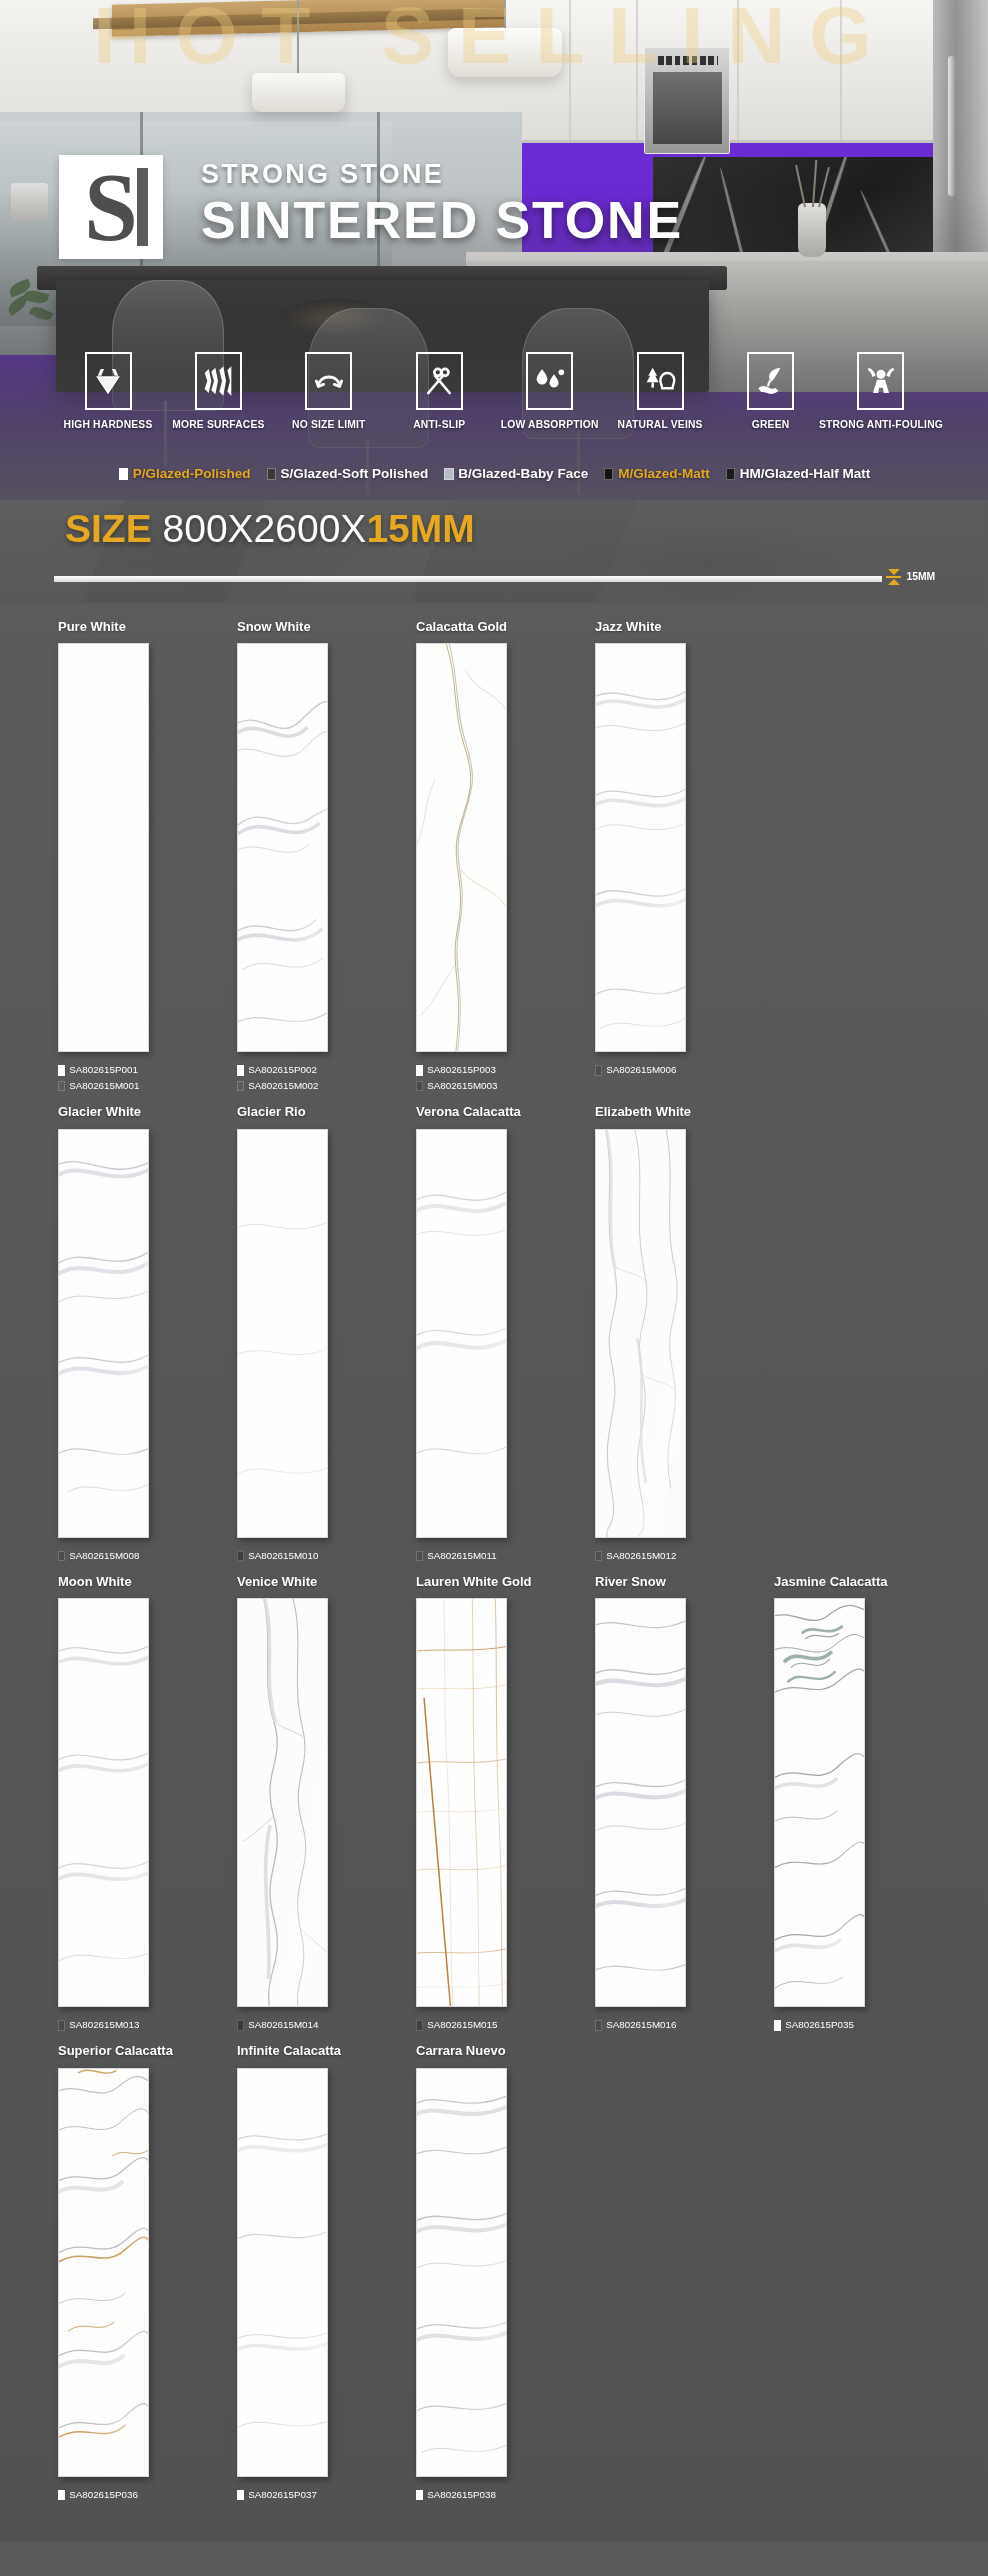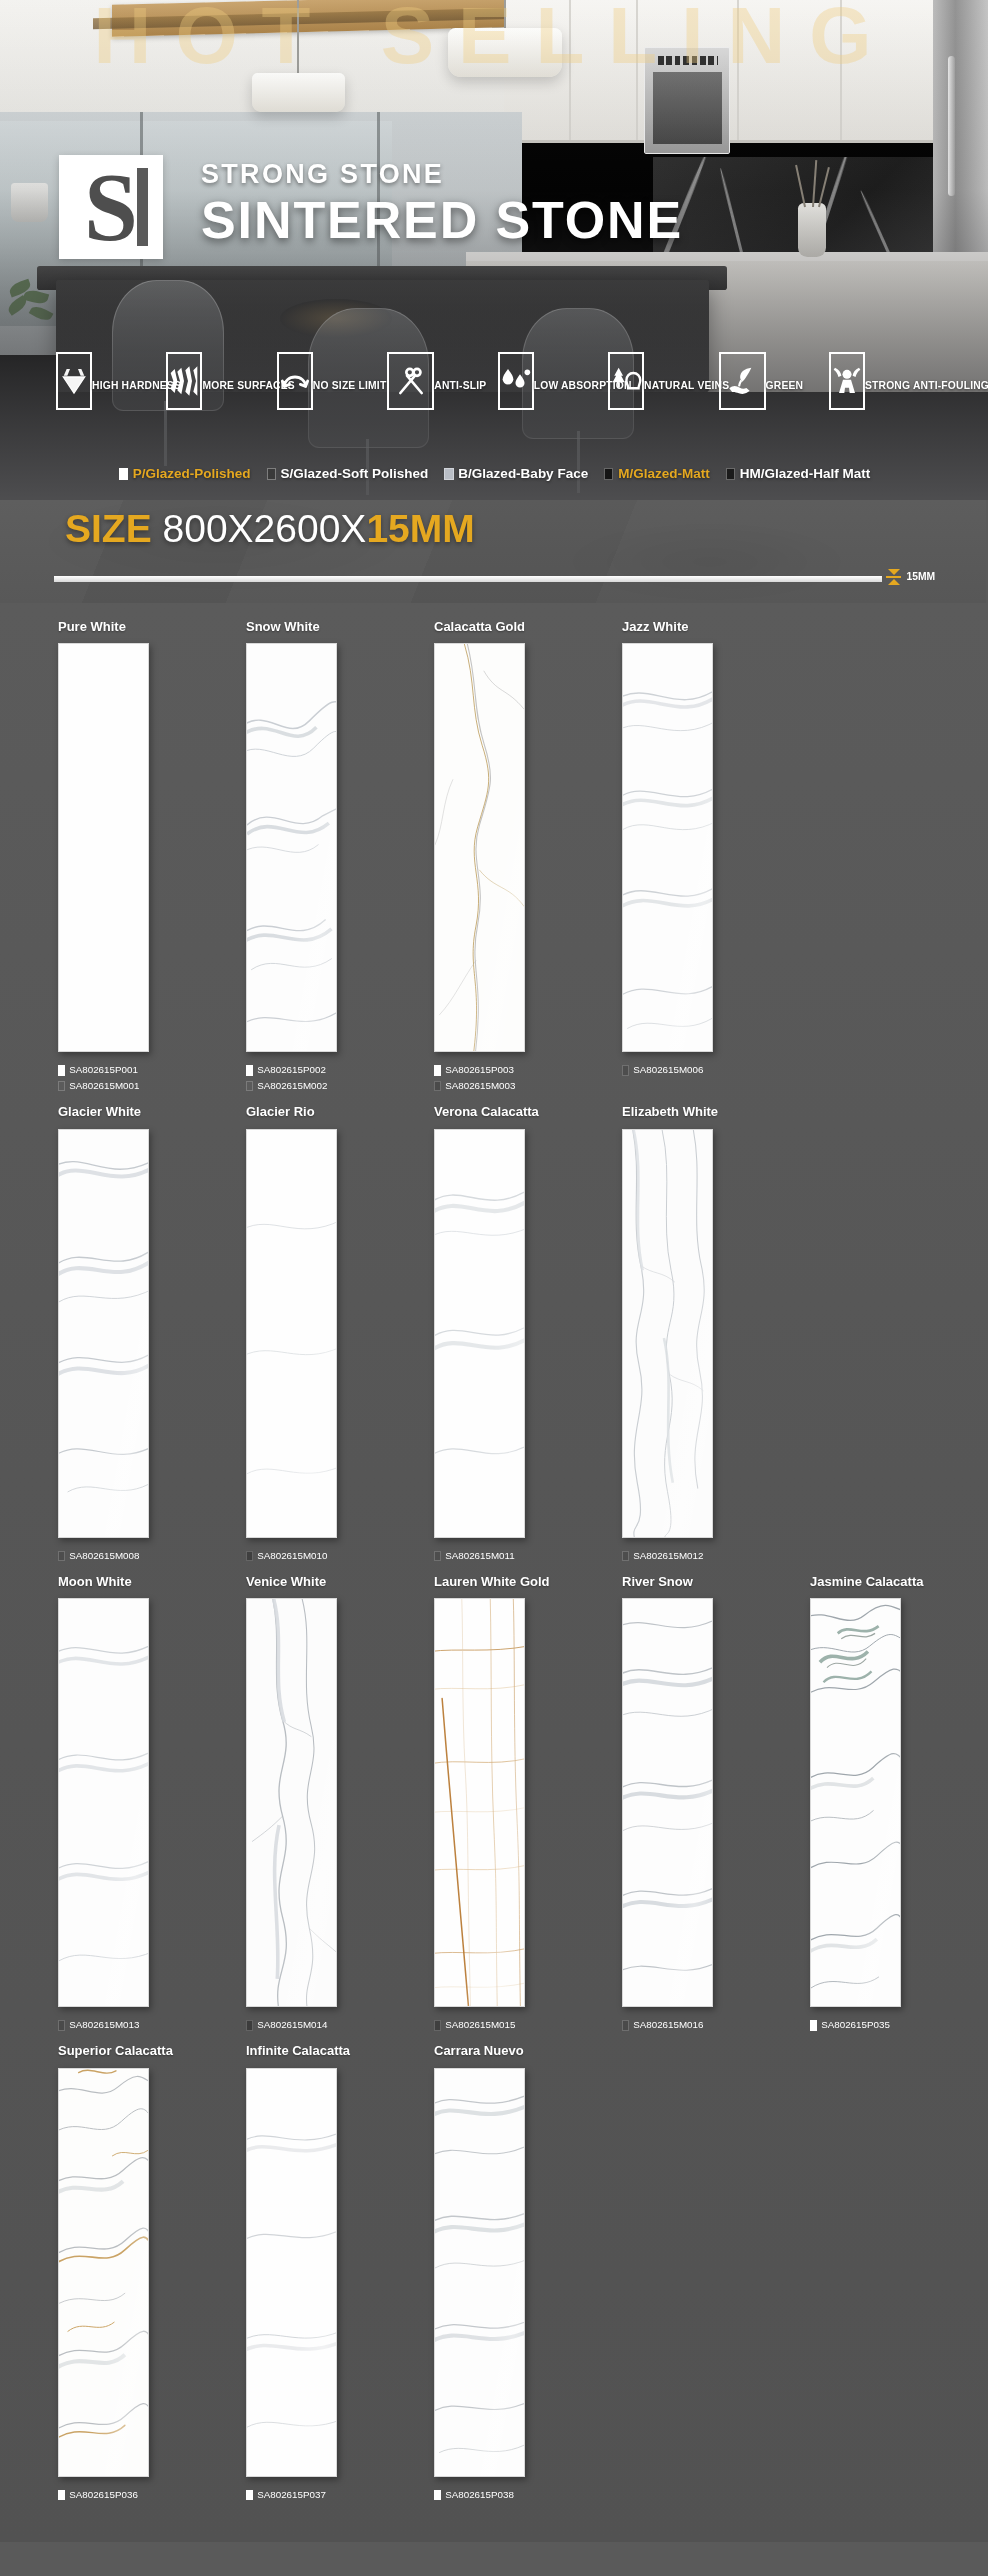--- a/index.html
+++ b/index.html
@@ -3,21 +3,21 @@
 <meta charset="utf-8">
 <style>
   *{margin:0;padding:0;box-sizing:border-box;}
   body{
     width:989px;height:2576px;
     font-family:"Liberation Sans",sans-serif;
     background:#5a5a5a;overflow:hidden;position:relative;
   }
 
   
-  .hero{position:relative;width:989px;height:500px;overflow:hidden;background:#000000;text-decoration:underline;}
+  .hero{position:relative;width:989px;height:500px;overflow:hidden;background:#6d28d9;text-decoration:underline;}
   .kitchen{position:absolute;inset:0;}
   .k-ceiling{position:absolute;left:0;top:0;width:100%;height:112px;
     background:linear-gradient(180deg,#f3f2ef 0%,#e8e7e3 100%);}
   .k-beam{position:absolute;left:112px;top:0;width:392px;height:32px;
     background:linear-gradient(180deg,#c7a169,#a87f44);transform:skewY(-1.4deg);
     box-shadow:0 1.9px 5.6px rgba(0,0,0,.25);}
   .k-beam2{position:absolute;left:93px;top:13px;width:429px;height:11.2px;
     background:linear-gradient(180deg,#8f6e3c,#6f5530);transform:skewY(-1.4deg);opacity:.8;}
   .k-upper{position:absolute;left:504px;top:0;width:485px;height:140px;
     background:linear-gradient(180deg,#f6f5f2,#e4e2dd);}
@@ -81,21 +81,21 @@
     font-size:97px;font-weight:bold;color:#4e4e4e;font-family:"Liberation Serif",serif;line-height:1;}
   .logomark .bar{position:absolute;right:15px;top:13px;width:11.2px;height:78px;background:#5a5a5a;}
   .brandtext{margin-left:38px;padding-top:5.6px;}
   .brandtext .l1{font-size:27px;font-weight:bold;color:#fff;letter-spacing:2.3px;
     text-shadow:0 1.9px 4.7px rgba(0,0,0,.45);line-height:1;}
   .brandtext .l2{font-size:52px;font-weight:bold;color:#fff;letter-spacing:1.9px;margin-top:6.5px;
     text-shadow:0 2.8px 8.4px rgba(0,0,0,.5);line-height:1;}
 
   
   .features{position:absolute;left:56px;top:352px;width:877px;display:flex;justify-content:space-between;}
-  .feat{width:104px;display:flex;flex-direction:row;align-items:center;}
+  .feat{width:104px;display:flex;flex-direction:column;align-items:center;}
   .feat-box{width:47px;height:58px;border:2.8px solid #fff;display:flex;align-items:center;justify-content:center;}
   .feat-box svg{width:32px;height:32px;}
   .feat-lbl{margin-top:9.3px;font-size:10.3px;font-weight:bold;color:#fff;letter-spacing:0.2px;
     text-align:center;white-space:nowrap;text-shadow:0 0.9px 2.8px rgba(0,0,0,.6);}
 
   
   .finishes{position:absolute;left:0;top:466px;width:989px;display:flex;
     justify-content:center;align-items:center;gap:16px;}
   .fin{display:flex;align-items:center;font-size:13.5px;font-weight:bold;white-space:nowrap;
     text-shadow:0 0.9px 2.8px rgba(0,0,0,.55);}
@@ -118,21 +118,21 @@
     background:linear-gradient(180deg,#ffffff,#d9d9d9);}
   .mm-mark{position:absolute;left:886px;top:69px;display:flex;align-items:center;}
   .mm-arrow{width:0;height:0;border-left:6.5px solid transparent;border-right:6.5px solid transparent;}
   .mm-lbl{margin-left:5.6px;font-size:10.3px;font-weight:bold;color:#fff;}
 
   
   .catalog{position:absolute;left:0;top:603px;width:989px;
     background:linear-gradient(180deg,#5b5b5b 0%,#565656 45%,#525252 100%);
     padding:17px 0 28px 0;}
   .row{width:989px;padding:0 58px;margin-bottom:9.3px;}
-  .row-inner{display:flex;gap:36px;}
+  .row-inner{display:flex;gap:27px;}
   .cell{width:152px;flex:none;}
   .cell-name{font-size:13px;font-weight:bold;color:#fff;margin-bottom:10.3px;
     white-space:nowrap;text-shadow:0 0.9px 1.9px rgba(0,0,0,.4);line-height:1;}
   .tile{width:91px;height:409px;background:#fff;border:0.9px solid #d9d9d9;
     box-shadow:1.9px 2.8px 6.5px rgba(0,0,0,.35);position:relative;overflow:hidden;}
   .tile .sheen{position:absolute;inset:0;
     background:linear-gradient(100deg,rgba(255,255,255,0) 0 60%,rgba(255,255,255,.35) 78%,rgba(255,255,255,0) 92%);
     pointer-events:none;}
   .tile svg{position:absolute;inset:0;width:100%;height:100%;display:block;}
   .codes{margin-top:12px;}

